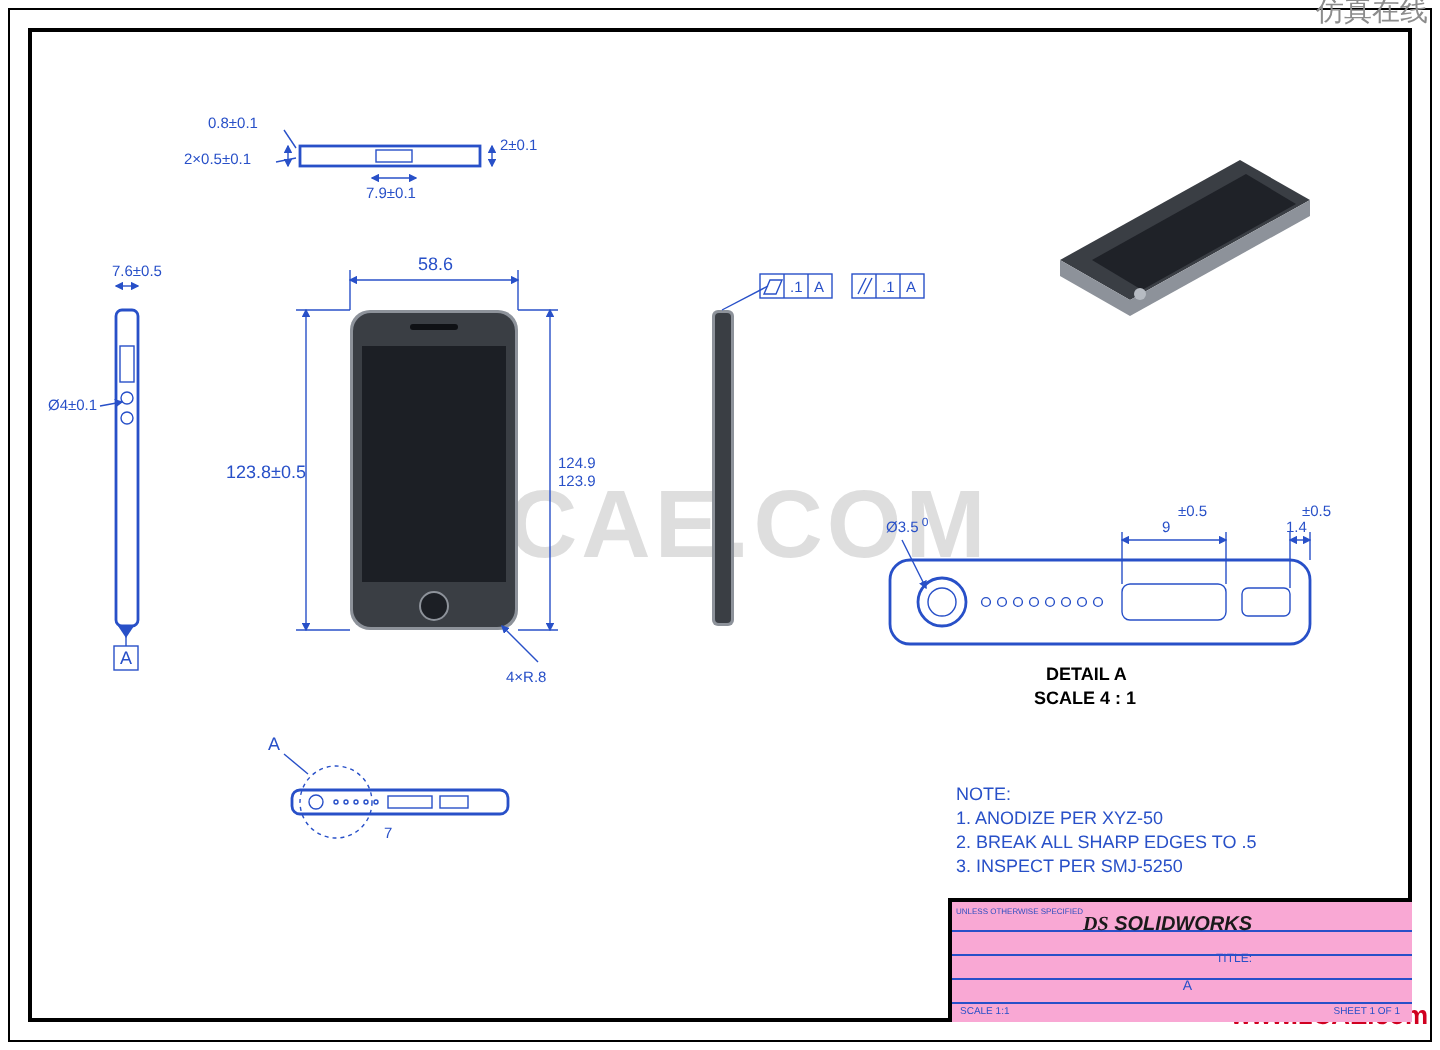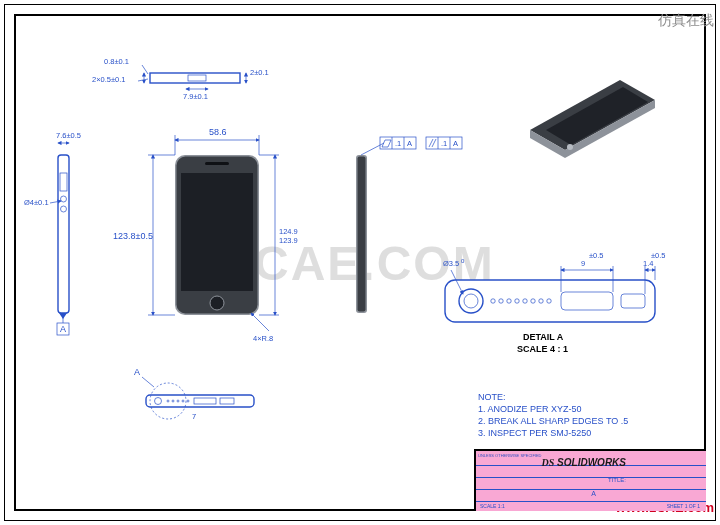--- a/index.html
+++ b/index.html
@@ -1,19 +1,19 @@
 <!DOCTYPE html>
 <html><head>
 <meta charset="utf-8">
 <style>
 html,body{margin:0;padding:0;width:720px;height:525px;background:#fff;font-family:Arial,Helvetica,sans-serif;overflow:hidden}
 .outer{position:absolute;left:4px;top:4px;right:4px;bottom:4px;border:1px solid #000}
 .frame{position:absolute;left:14px;top:14px;right:14px;bottom:14px;border:2px solid #000}
 .wm-c{position:absolute;left:0;right:0;top:50%;transform:translateY(-50%);text-align:center;font-size:48px;color:rgba(160,160,160,.35);font-weight:700;letter-spacing:2px;pointer-events:none}
-.wm-tr{position:absolute;right:6px;top:14px;font:14px/1 "KaiTi","SimSun",serif;color:#8c8c8c}
+.wm-tr{position:absolute;right:6px;top:0;font:14px/1 "KaiTi","SimSun",serif;color:#8c8c8c}
 .wm-br{position:absolute;right:6px;bottom:10px;font-size:13px;color:#d00020;font-weight:700}
 .stroke{stroke:#2850c8;stroke-width:1.4;fill:none}
 .thin{stroke:#2850c8;stroke-width:.7;fill:none}
 .dtxt{font:9px Arial;fill:#2850c8}
 .dtxt-sm{font:7.5px Arial;fill:#2850c8}
 .btxt{font:9px Arial;font-weight:700;fill:#000}
 .ntxt{font:9px Arial;fill:#2850c8}
 .ttxt{font:4px Arial;fill:#2850c8}
 .phone-body{fill:#3a3e44}
 .phone-edge{fill:#8d929a}

